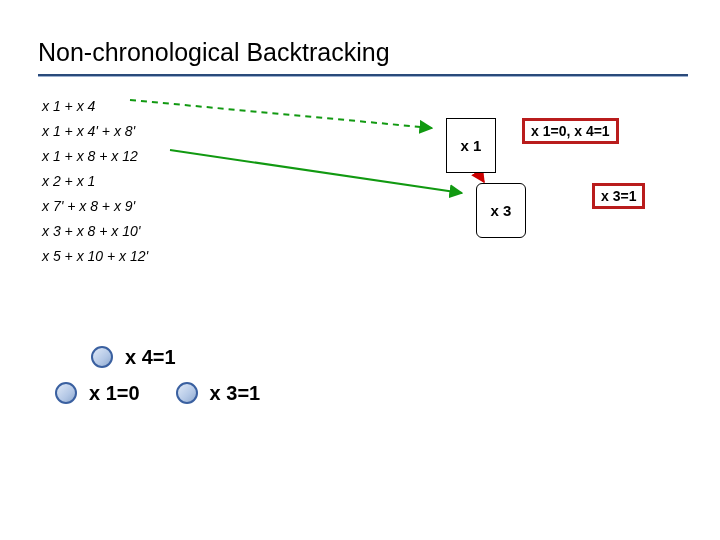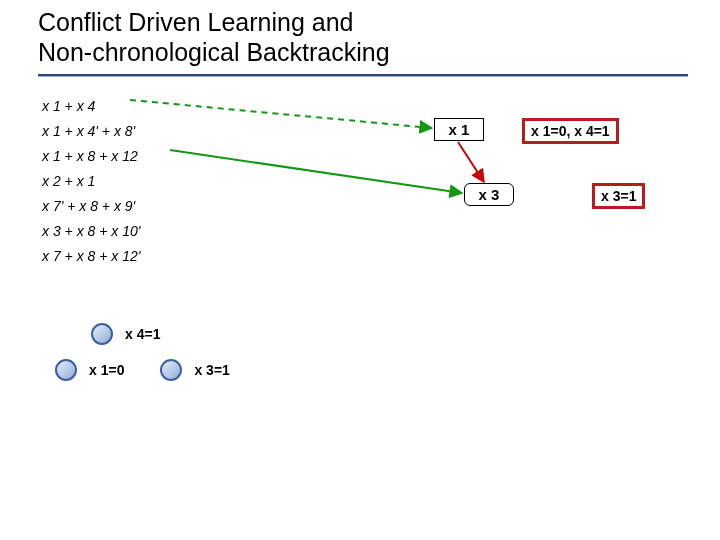--- a/index.html
+++ b/index.html
@@ -40,42 +40,43 @@
   }
   .clause-list div { white-space: pre; }
   
   .node {
     position: absolute;
     border: 1px solid #000;
     background: #ffffff;
     font-size: 15px;
     font-weight: 700;
     text-align: center;
-    padding: 2px 0;
+    padding: 18px 0;
+    margin-left: 12px;
   }
   .node.x1 { left: 434px; top: 118px; width: 48px; }
   .node.x3 { left: 464px; top: 183px; width: 48px; border-radius: 6px; }
   .label-box {
     position: absolute;
     border: 3px solid #b91c1c;
     background: #fff;
     font-size: 14px;
     font-weight: 700;
     text-align: center;
     padding: 2px 6px;
     white-space: nowrap;
   }
   .label-x1 { left: 522px; top: 118px; }
   .label-x3 { left: 592px; top: 183px; }
   
   .legend {
     position: absolute;
     left: 55px;
-    top: 316px;
-    font-size: 14px;
+    top: 339px;
+    font-size: 20px;
     font-weight: 700;
   }
   .legend .row { display:flex; align-items:center; height: 36px; }
   .legend .dot {
     width: 18px; height: 18px;
     border-radius: 50%;
     border: 2px solid #3a60a0;
     background: linear-gradient(135deg, #dfe9f7 0%, #b4c8e6 60%, #8fa9cd 100%);
     margin-right: 12px;
     flex: 0 0 auto;
@@ -85,33 +86,33 @@
     position: absolute;
     left: 0; top: 0;
     width: 720px; height: 540px;
     pointer-events: none;
   }
 </style>
 </head>
 <body>
 
 <div class="title">
-  <span>Conflict Driven Learning and</span><br>
+  <br>
   <span>Non-chronological Backtracking</span>
 </div>
 <div class="title-underline"></div>
 
 <div class="clause-list">
   <div>x 1 + x 4</div>
   <div>x 1 + x 4' + x 8'</div>
   <div>x 1 + x 8 + x 12</div>
   <div>x 2 + x 1</div>
   <div>x 7' + x 8 + x 9'</div>
   <div>x 3 + x 8 + x 10'</div>
-  <div>x 7 + x 8 + x 12'</div>
+  <div>x 5 + x 10 + x 12'</div>
 </div>
 
 <svg class="arrows">
   <defs>
     <marker id="ah-green" viewBox="0 0 10 10" refX="9" refY="5" markerWidth="7" markerHeight="7" orient="auto">
       <path d="M0,0 L10,5 L0,10 Z" fill="#119911"></path>
     </marker>
     <marker id="ah-red" viewBox="0 0 10 10" refX="9" refY="5" markerWidth="7" markerHeight="7" orient="auto">
       <path d="M0,0 L10,5 L0,10 Z" fill="#cc0000"></path>
     </marker>

